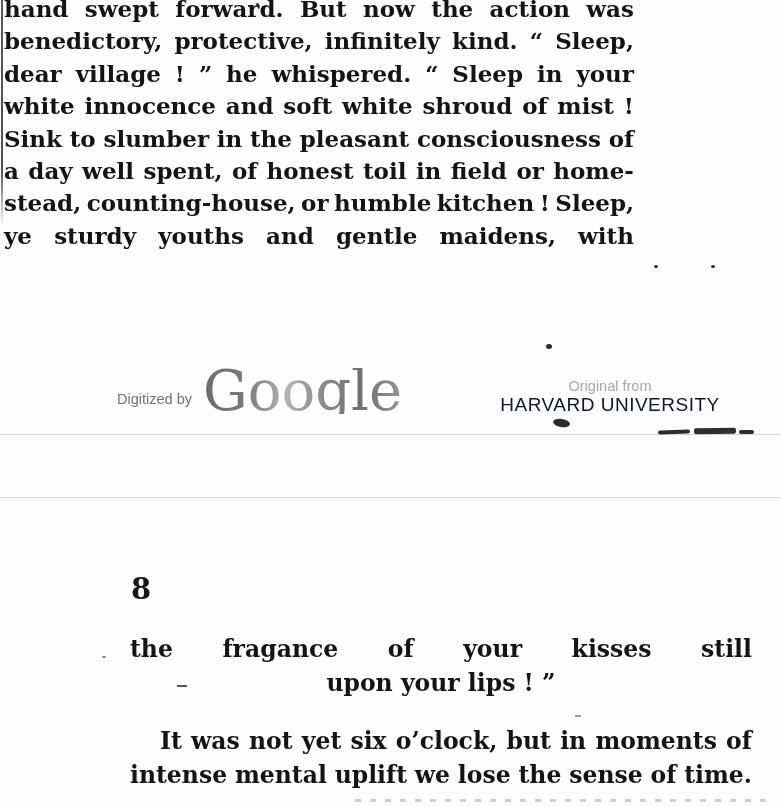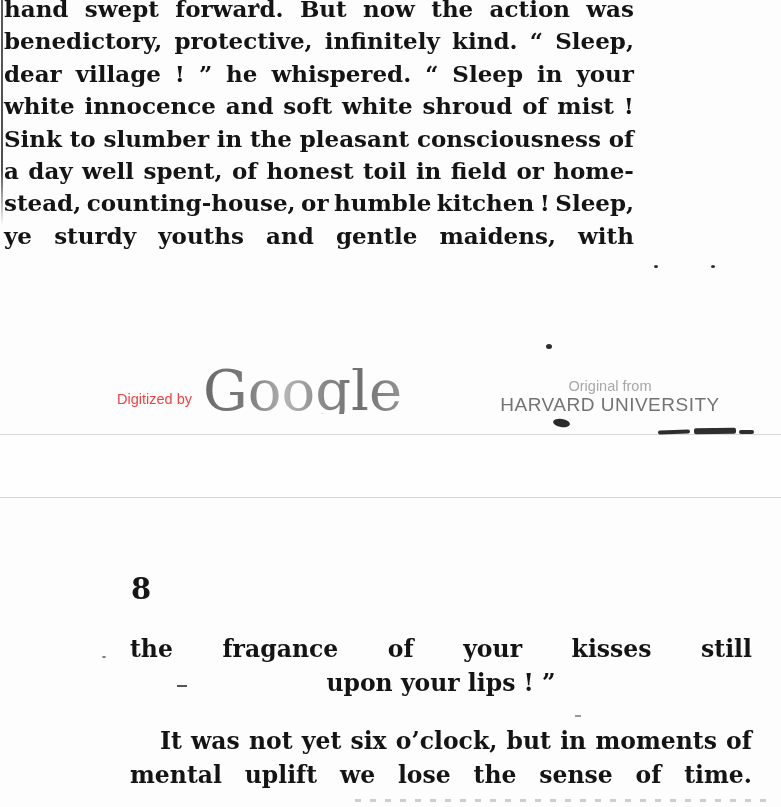--- a/index.html
+++ b/index.html
@@ -25,29 +25,29 @@
   .leftline{text-align:center;}
   .indent{padding-left:30px;}
 
   
   .pageno{position:absolute;left:131px;top:76px;font-size:29px;font-weight:bold;color:#161616;line-height:30px;}
   .runtitle{position:absolute;left:295px;top:76px;width:240px;text-align:center;white-space:nowrap;
     font-size:28px;font-weight:bold;letter-spacing:0.5px;color:#161616;line-height:30px;}
 
   
   .wm-sans{font-family:"Liberation Sans","DejaVu Sans",sans-serif;}
-  #wm-digitized{position:absolute;left:117px;top:391px;font-size:14.5px;color:#ef4444;}
+  #wm-digitized{position:absolute;left:117px;top:391px;font-size:14.5px;color:#737373;}
   #wm-google{
     position:absolute;left:203px;top:368px;font-size:56px;line-height:46px;
     font-family:"DejaVu Serif",serif;
     background:linear-gradient(90deg,#6b6b6b 0%,#7a7a7a 22%,#b3b3b3 42%,#8b8b8b 60%,#6f6f6f 78%,#949494 100%);
     -webkit-background-clip:text;background-clip:text;color:transparent;
   }
   #wm-origfrom{position:absolute;left:480px;top:378px;width:260px;text-align:center;font-size:14.5px;color:#a8a8a8;}
-  #wm-institution{position:absolute;left:480px;top:394px;width:260px;text-align:center;font-size:19px;letter-spacing:0.5px;color:#737373;}
+  #wm-institution{position:absolute;left:480px;top:394px;width:260px;text-align:center;font-size:19px;letter-spacing:0.5px;color:#0f172a;}
 
   
   .artifact{position:absolute;pointer-events:none;}
   #edge-line{left:1px;top:0;width:2px;height:226px;background:linear-gradient(#5a5a5a,#4e4e4e 75%,rgba(90,90,90,0));}
   .speck{background:#2d2d2d;border-radius:50%;}
   #blot1{left:553px;top:419px;width:17px;height:8px;background:#2a2a2a;border-radius:50%;transform:rotate(8deg);}
   .smudge{background:#2e2e2e;border-radius:2px;}
   #smudge1{left:658px;top:430px;width:32px;height:4px;transform:rotate(-2deg);}
   #smudge2{left:694px;top:428px;width:42px;height:6px;transform:rotate(-1deg);}
   #smudge3{left:739px;top:430px;width:15px;height:4px;}
@@ -185,20 +185,21 @@
         <span>not</span>
         <span>yet</span>
         <span>six</span>
         <span>o’clock,</span>
         <span>but</span>
         <span>in</span>
         <span>moments</span>
         <span>of</span>
       </div>
     <div class="tline jline">
+        <span>intense</span>
         <span>mental</span>
         <span>uplift</span>
         <span>we</span>
         <span>lose</span>
         <span>the</span>
         <span>sense</span>
         <span>of</span>
         <span>time.</span>
       </div>
   </div>

